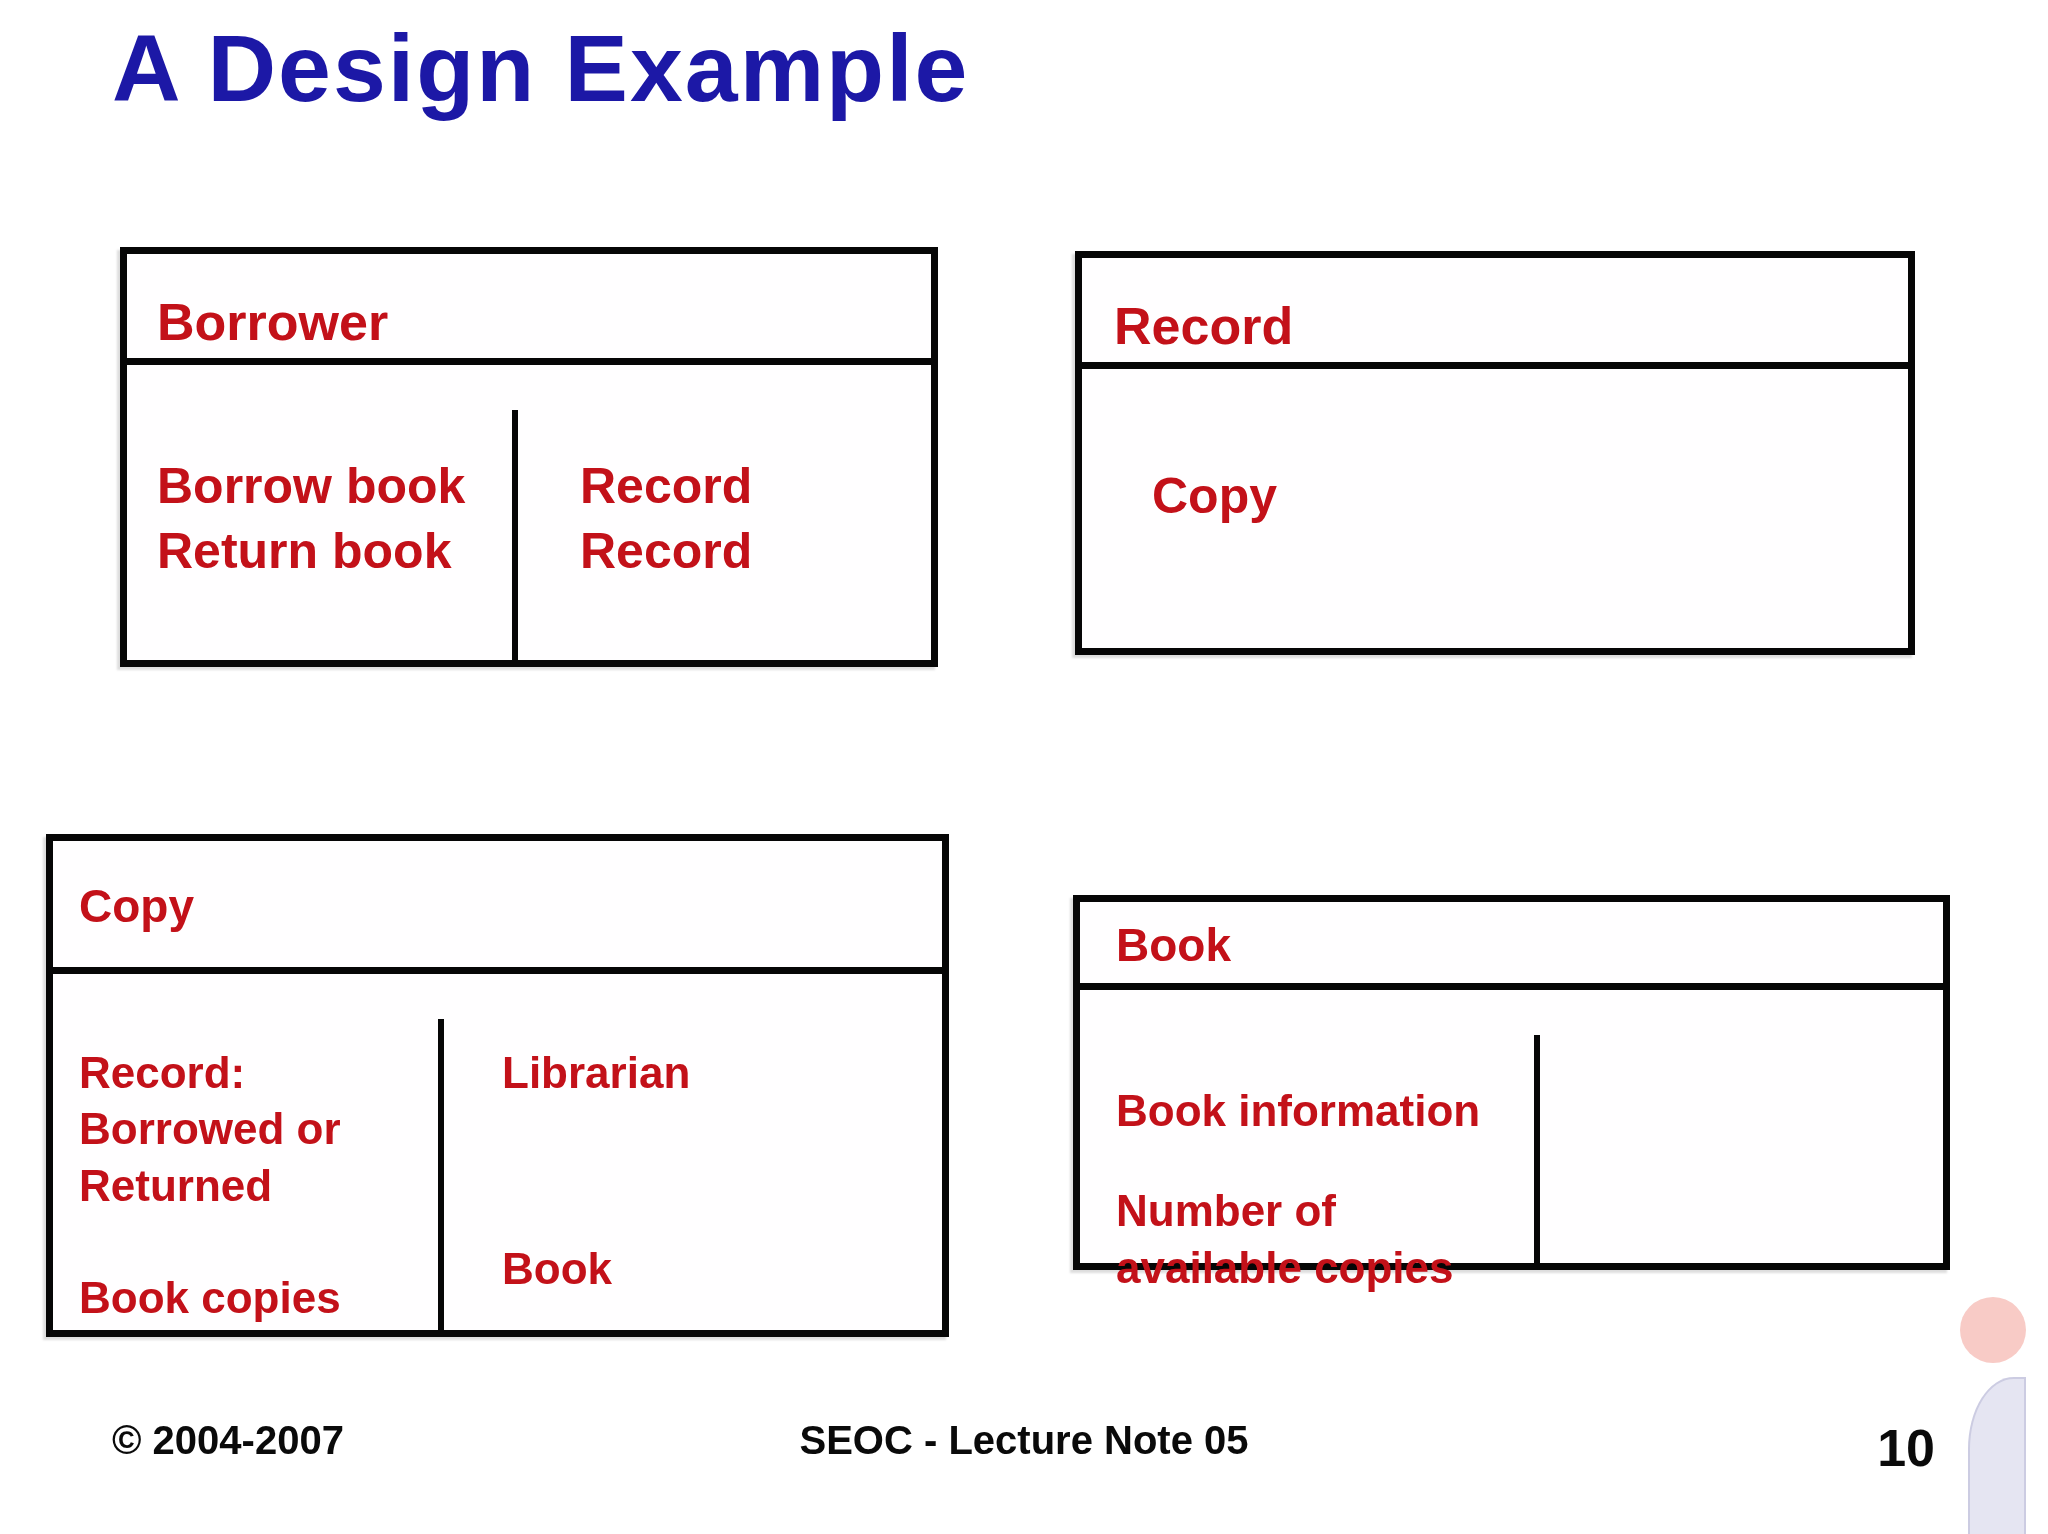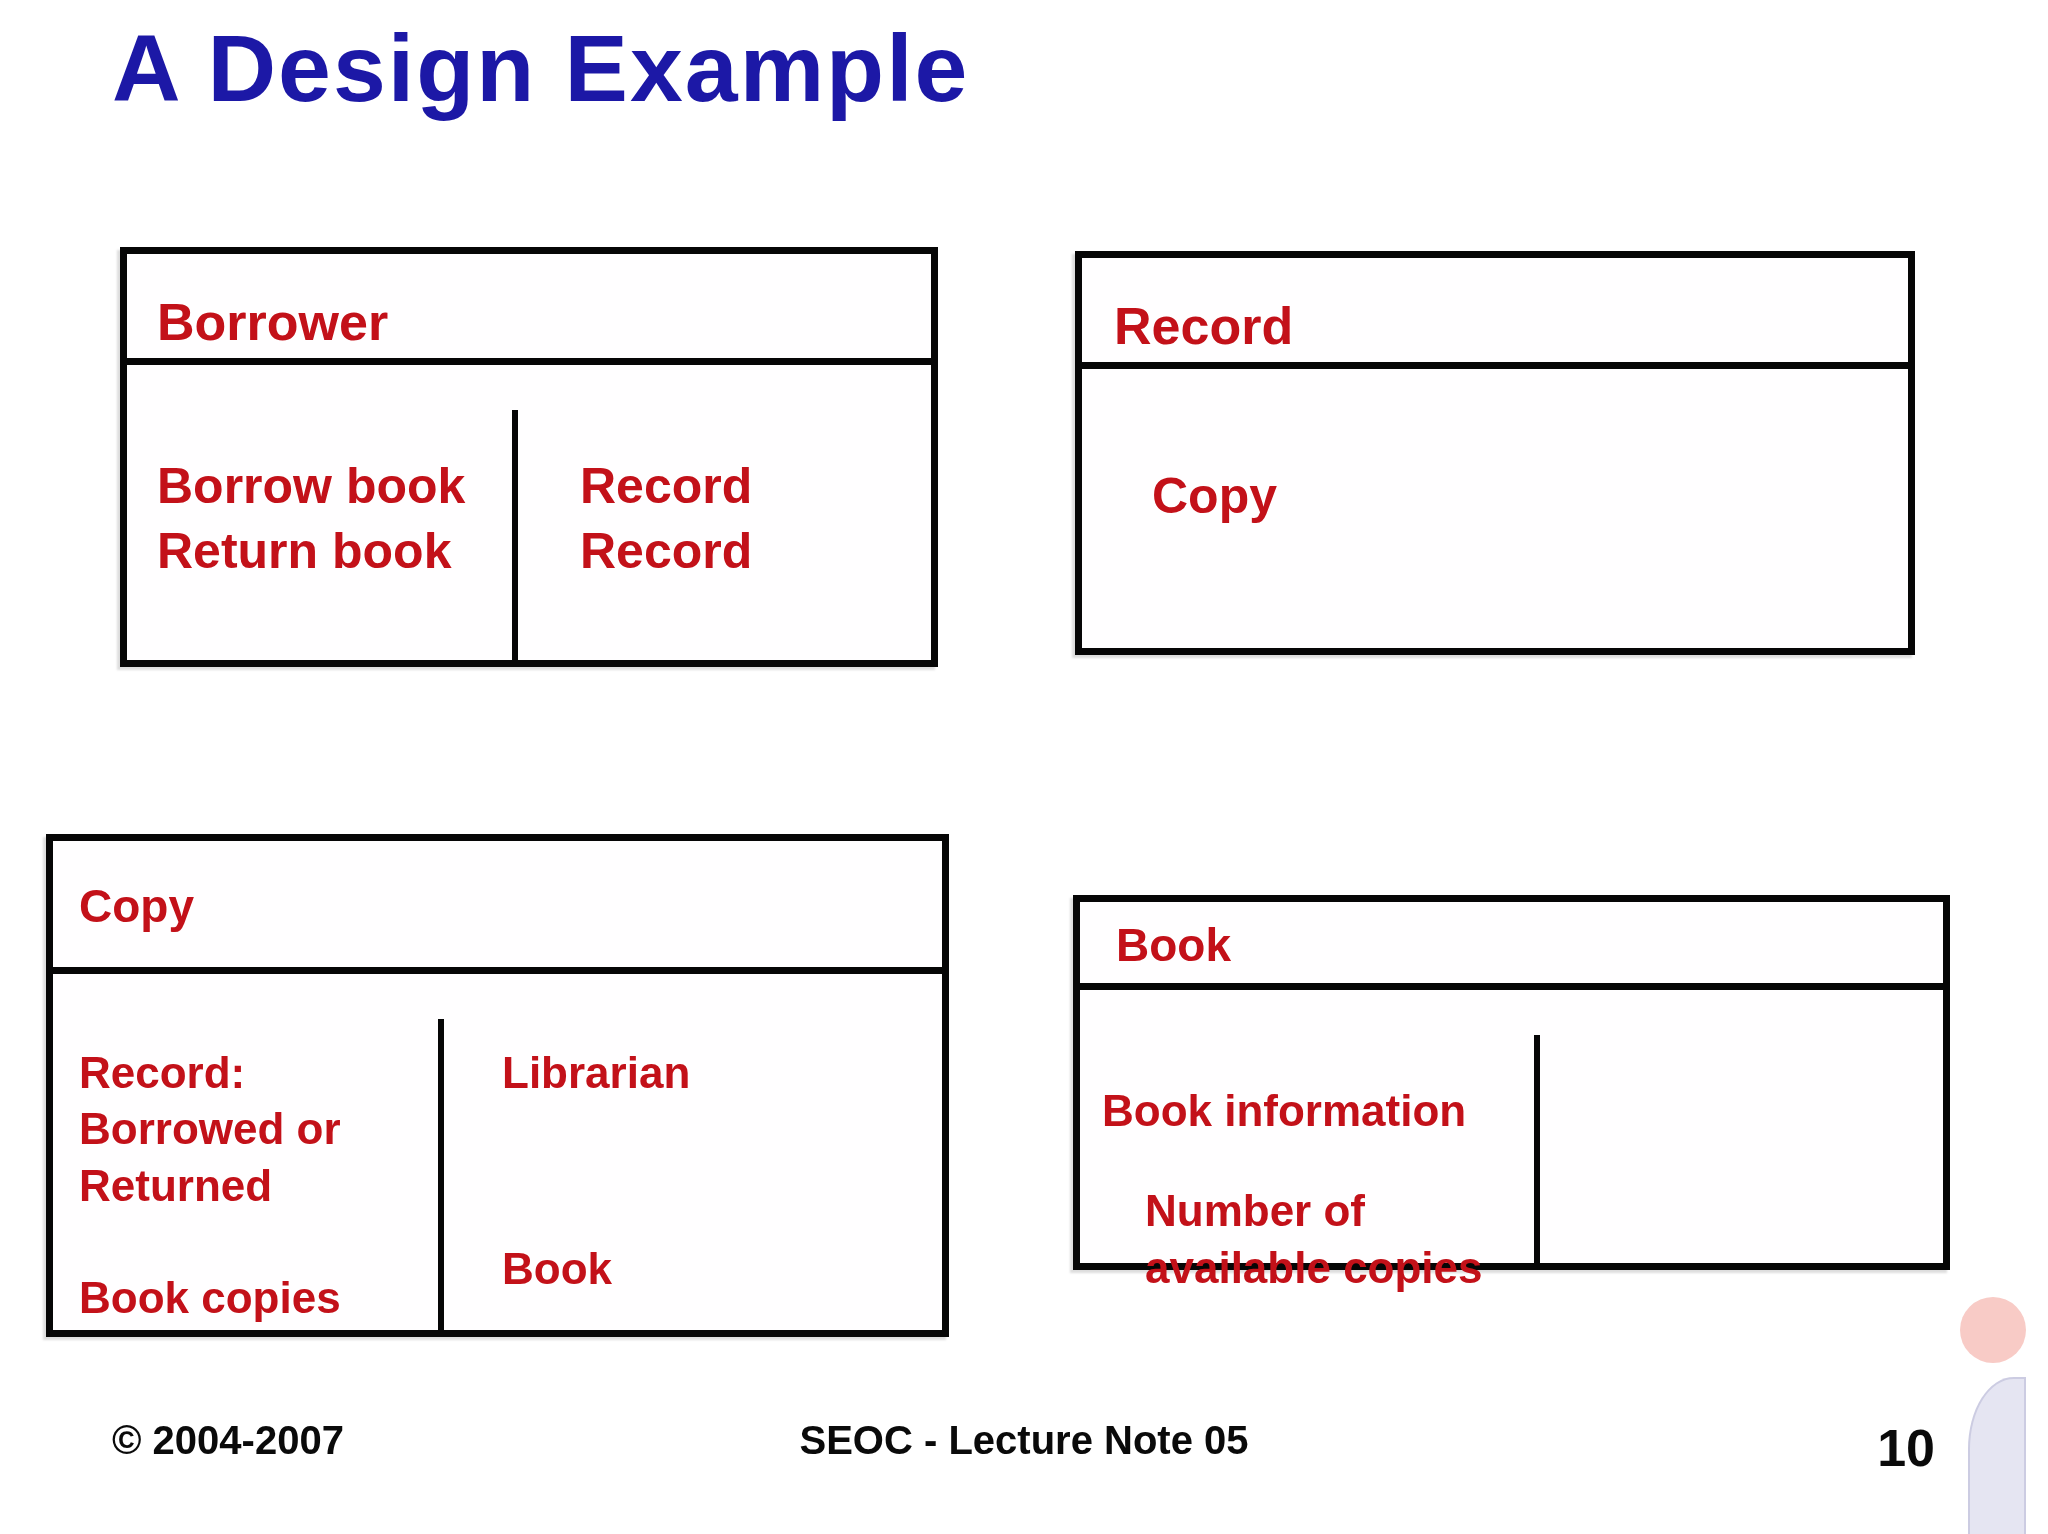--- a/index.html
+++ b/index.html
@@ -53,23 +53,23 @@
   .card-3 .card-header{height:133px;padding:38px 0 0 26px;font-size:46px;}
   .card-3 .cell{font-size:44px;line-height:1.28;padding-top:26px;}
   .card-3 .cell-left{width:391px;padding-left:26px;}
   .card-3 .cell-right{flex:1;padding-left:58px;}
   .card-3 .cell-left .block-bottom{margin-top:56px;}
   .card-3 .cell-right .block-bottom{margin-top:140px;}
   
   .card-4{left:1073px;top:895px;width:877px;height:375px;}
   .card-4 .card-header{height:88px;padding:16px 0 0 36px;font-size:46px;}
   .card-4 .cell{font-size:44px;line-height:1.28;padding-top:48px;}
-  .card-4 .cell-left{width:460px;padding-left:22px;}
+  .card-4 .cell-left{width:460px;padding-left:36px;}
   .card-4 .cell-right{flex:1;}
-  .card-4 .cell-left .block-bottom{margin-top:44px;margin-left:43px;}
+  .card-4 .cell-left .block-bottom{margin-top:44px;}
   
   .footer-left{
     position:absolute;left:112px;top:1418px;
     font-size:40px;font-weight:bold;color:#0a0a0a;white-space:nowrap;
   }
   .footer-center{
     position:absolute;left:0;right:0;top:1418px;text-align:center;
     font-size:40px;font-weight:bold;color:#0a0a0a;white-space:nowrap;
   }
   .footer-page{

